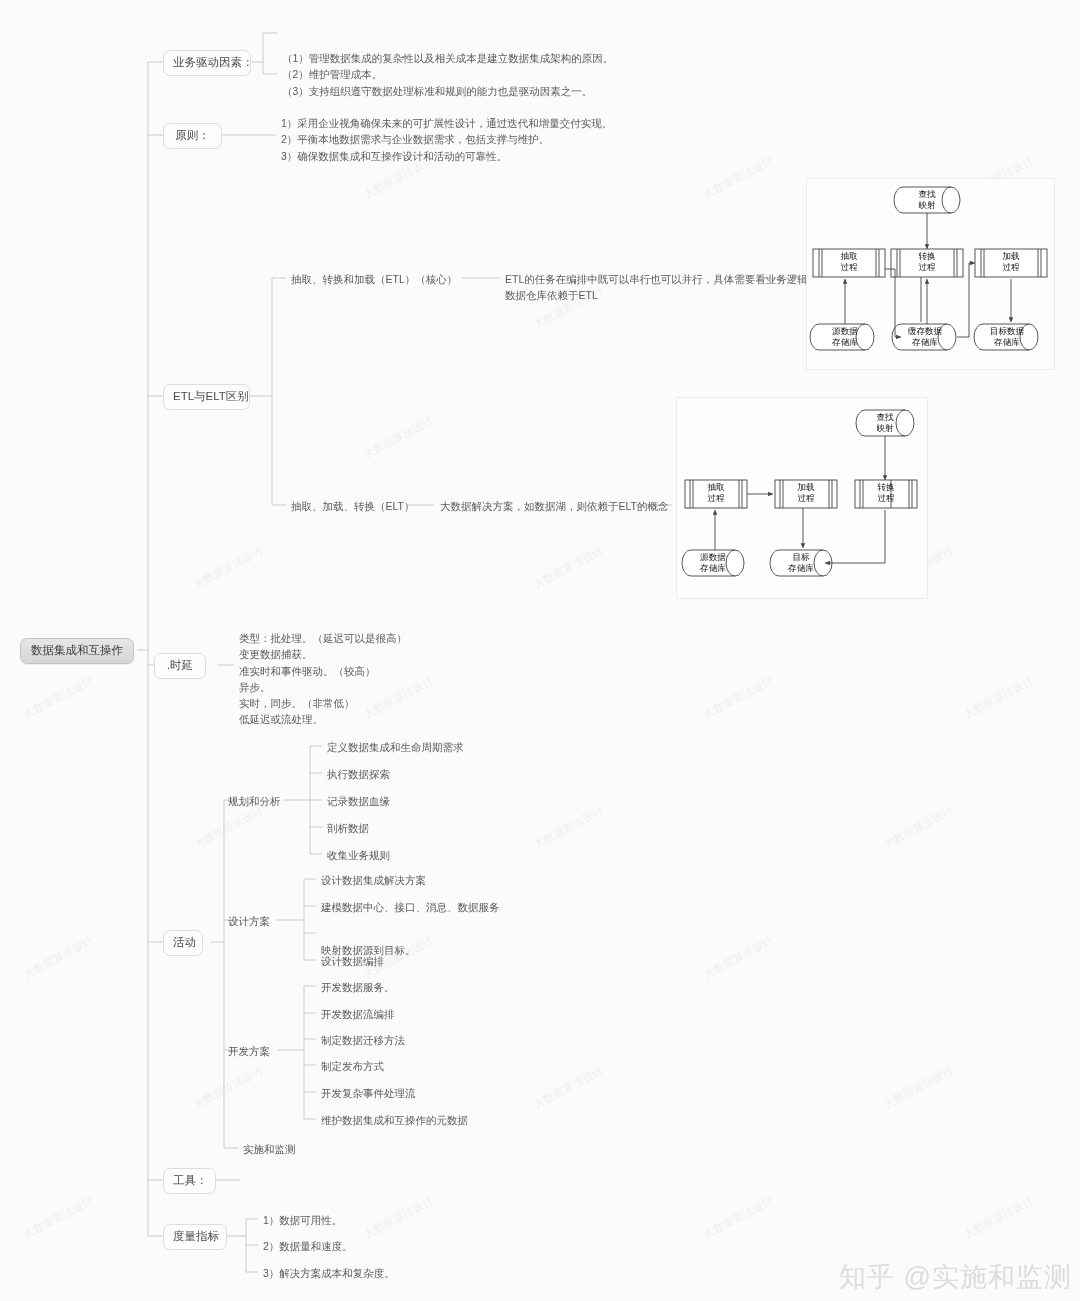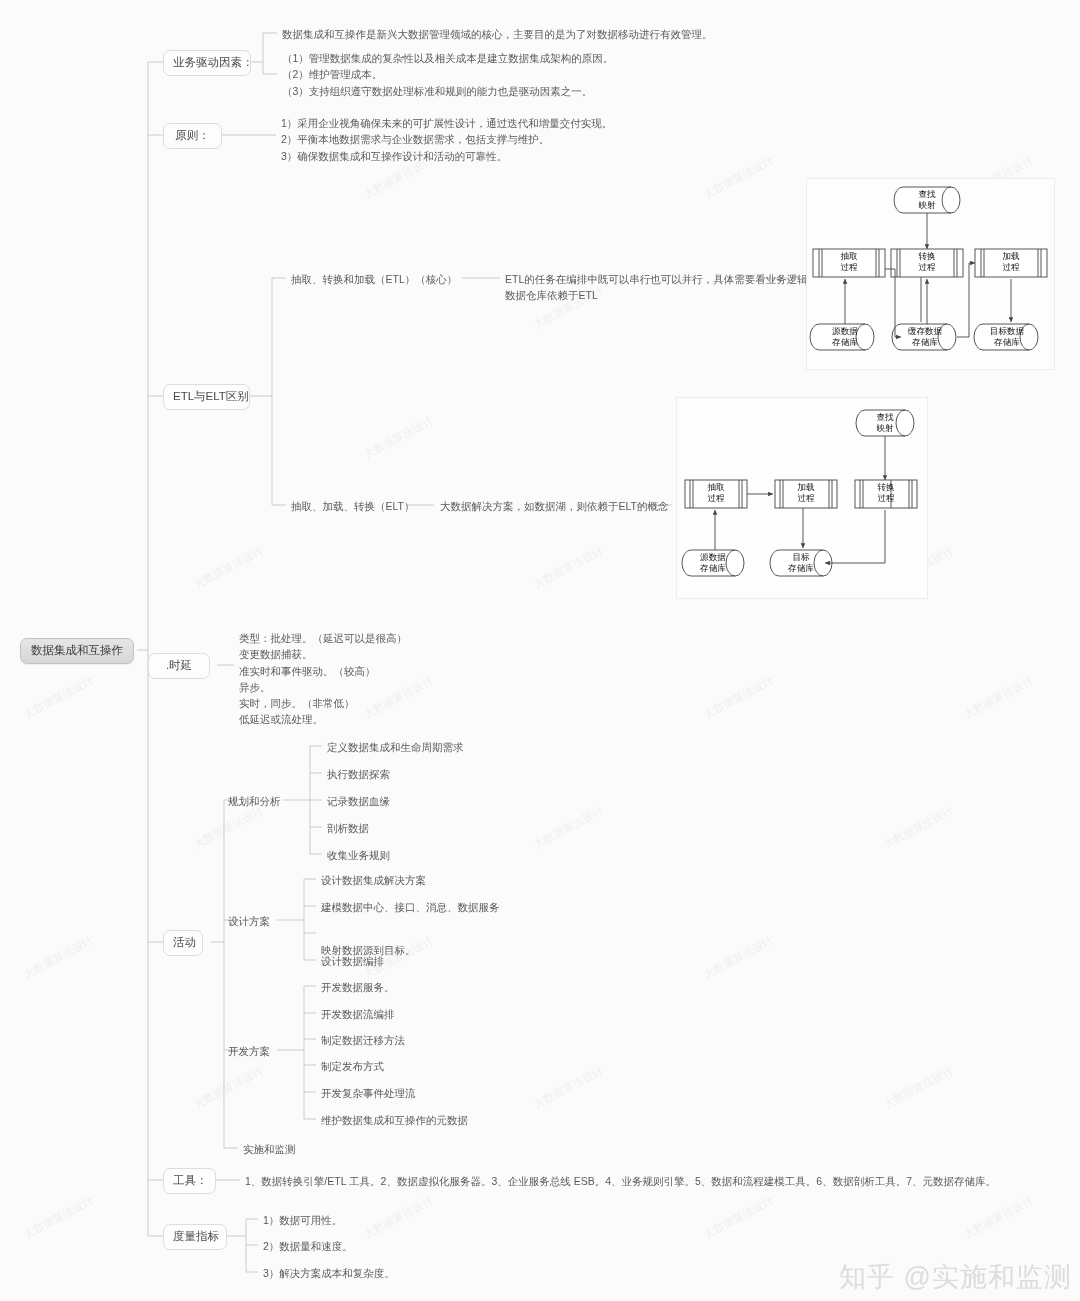--- a/index.html
+++ b/index.html
@@ -182,21 +182,20 @@
     <path d="M227,1236 H246"></path>
     <path d="M246,1219 V1272"></path>
     <path d="M246,1219 H258"></path>
     <path d="M246,1245 H258"></path>
     <path d="M246,1272 H258"></path>
   </svg>
 
   <div class="node root" style="left:20px;top:638px;width:114px;text-align:center;">数据集成和互操作</div>
 
   <div class="node" style="left:163px;top:50px;width:88px;text-align:left;">业务驱动因素：</div>
-  <div class="leaf" style="left:282px;top:26px;">数据集成和互操作是新兴大数据管理领域的核心，主要目的是为了对数据移动进行有效管理。</div>
   <div class="leaf multi" style="left:282px;top:50px;">（1）管理数据集成的复杂性以及相关成本是建立数据集成架构的原因。
 （2）维护管理成本。
 （3）支持组织遵守数据处理标准和规则的能力也是驱动因素之一。</div>
 
   <div class="node" style="left:163px;top:123px;width:59px;text-align:center;">原则：</div>
   <div class="leaf multi" style="left:281px;top:115px;">1）采用企业视角确保未来的可扩展性设计，通过迭代和增量交付实现。
 2）平衡本地数据需求与企业数据需求，包括支撑与维护。
 3）确保数据集成和互操作设计和活动的可靠性。</div>
 
   <div class="node" style="left:163px;top:384px;width:87px;text-align:center;">ETL与ELT区别</div>
@@ -335,21 +334,21 @@
         <text x="209" y="92">转换</text>
           <text x="209" y="103">过程</text>
         <text x="36" y="162">源数据</text>
           <text x="36" y="173">存储库</text>
         <text x="124" y="162">目标</text>
           <text x="124" y="173">存储库</text>
       </g>
     </svg>
   </div>
 
-  <div class="node" style="left:148px;top:653px;width:62px;text-align:center;">.时延</div>
+  <div class="node" style="left:154px;top:653px;width:52px;text-align:center;">.时延</div>
   <div class="leaf multi" style="left:239px;top:630px;">类型：批处理。（延迟可以是很高）
 变更数据捕获。
 准实时和事件驱动。（较高）
 异步。
 实时，同步。（非常低）
 低延迟或流处理。</div>
 
   <div class="node" style="left:163px;top:930px;width:40px;text-align:center;">活动</div>
 
   <div class="leaf" style="left:228px;top:793px;">规划和分析</div>
@@ -369,21 +368,20 @@
   <div class="leaf" style="left:321px;top:979px;">开发数据服务。</div>
   <div class="leaf" style="left:321px;top:1006px;">开发数据流编排</div>
   <div class="leaf" style="left:321px;top:1032px;">制定数据迁移方法</div>
   <div class="leaf" style="left:321px;top:1058px;">制定发布方式</div>
   <div class="leaf" style="left:321px;top:1085px;">开发复杂事件处理流</div>
   <div class="leaf" style="left:321px;top:1112px;">维护数据集成和互操作的元数据</div>
 
   <div class="leaf" style="left:243px;top:1141px;">实施和监测</div>
 
   <div class="node" style="left:163px;top:1168px;width:53px;text-align:center;">工具：</div>
-  <div class="leaf" style="left:245px;top:1173px;">1、数据转换引擎/ETL 工具。2、数据虚拟化服务器。3、企业服务总线 ESB。4、业务规则引擎。5、数据和流程建模工具。6、数据剖析工具。7、元数据存储库。</div>
 
   <div class="node" style="left:163px;top:1224px;width:64px;text-align:center;">度量指标</div>
   <div class="leaf" style="left:263px;top:1212px;">1）数据可用性。</div>
   <div class="leaf" style="left:263px;top:1238px;">2）数据量和速度。</div>
   <div class="leaf" style="left:263px;top:1265px;">3）解决方案成本和复杂度。</div>
 
   <div class="zhihu-wm">知乎 @实施和监测</div>
 
 </div>
 

